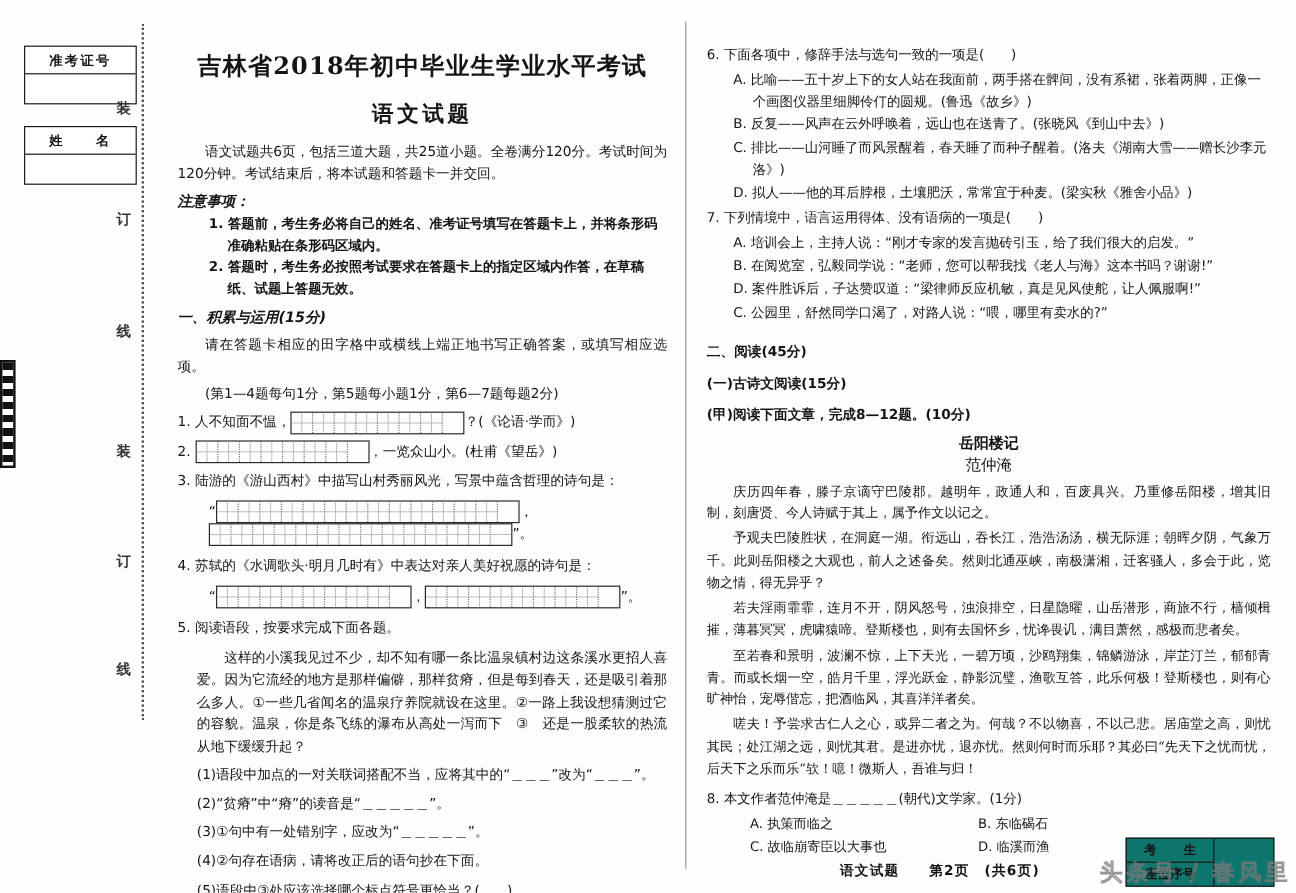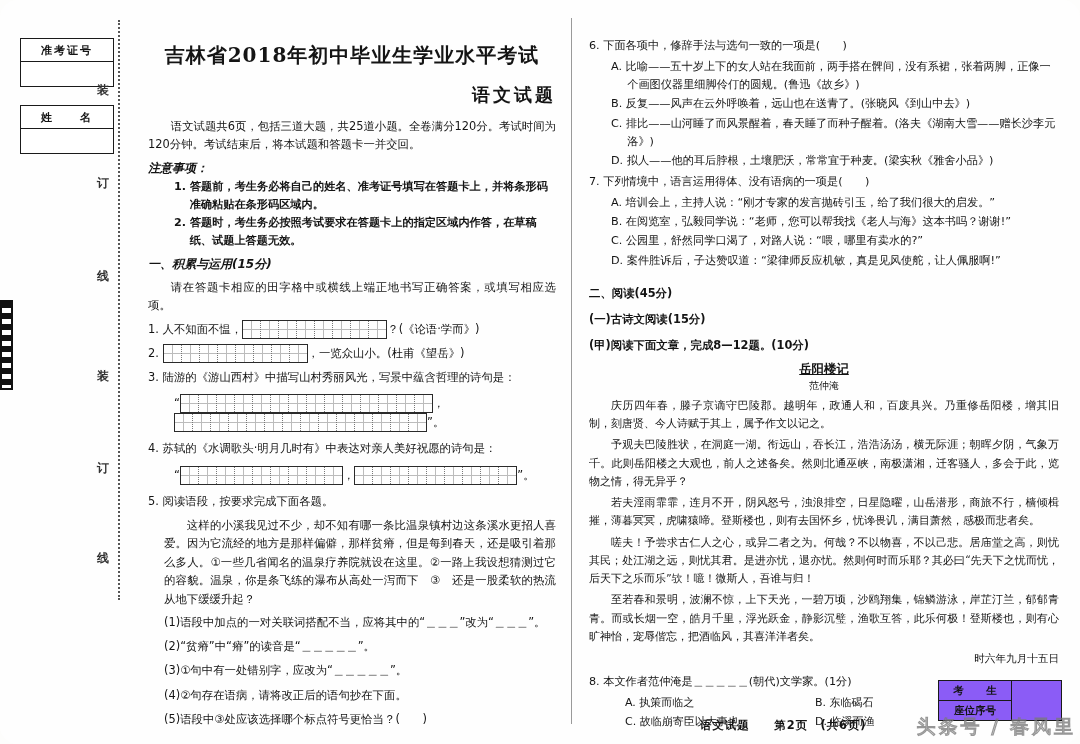--- a/index.html
+++ b/index.html
@@ -52,21 +52,21 @@
   }
   .page-body-left{
     position:absolute;left:148px;top:28px;width:408px;
   }
   .doc-title{
     text-align:center;font-size:20px;font-weight:700;
     letter-spacing:1px;margin:14px 0 0;
     font-family:"DejaVu Serif","Liberation Serif",serif;
   }
   .doc-subtitle{
-    text-align:right;font-size:18px;font-weight:700;
+    text-align:center;font-size:18px;font-weight:700;
     letter-spacing:3px;margin:14px 0 10px;
     font-family:"DejaVu Serif","Liberation Serif",serif;
   }
   .para{font-size:11.4px;line-height:1.62;text-align:justify;margin:4px 0;}
   .indent{text-indent:2em;}
   .sec-head{font-size:12px;font-weight:700;line-height:1.6;margin-top:5px;font-style:italic;}
   .note-item{font-size:11.2px;line-height:1.6;margin-left:26px;text-indent:-1.4em;
              padding-left:1.4em;font-weight:700;}
   .q{font-size:11.4px;line-height:1.68;margin:5px 0;}
   .q-num{display:inline-block;}
@@ -84,31 +84,31 @@
   .footer{
     position:absolute;font-size:11.4px;font-weight:700;letter-spacing:1px;
   }
   .footer-left{left:292px;top:744px;font-style:italic;}
   
   .right-page{position:absolute;left:571px;top:0;width:509px;height:638px;}
   .rbody{position:absolute;left:18px;top:34px;width:470px;}
   .r-q{font-size:11.2px;line-height:1.62;margin:3px 0;text-indent:-1.55em;padding-left:1.55em;}
   .r-opt{font-size:11.2px;line-height:1.62;margin:1px 0 1px 22px;text-indent:-1.45em;padding-left:1.45em;}
   .r-sec{font-size:11.4px;font-weight:700;line-height:1.7;margin-top:7px;}
-  .cls-title{text-align:center;font-size:12.4px;font-weight:700;margin:5px 0 1px;text-decoration:underline;}
-  .cls-author{text-align:center;font-size:10px;margin:0 0 4px;}
+  .cls-title{text-align:center;font-size:12.4px;font-weight:700;margin:5px 0 1px;}
+  .cls-author{text-align:center;font-size:13px;margin:0 0 4px;}
   .cls-para{font-size:11px;line-height:1.66;text-align:justify;text-indent:2em;margin:3px 0;
             font-family:"DejaVu Serif","Liberation Serif",serif;}
   .cls-date{text-align:right;font-size:10.6px;margin-top:6px;
             font-family:"DejaVu Serif","Liberation Serif",serif;}
   .opt2{display:flex;font-size:11px;line-height:1.66;margin-left:36px;}
   .opt2 .c{flex:0 0 190px;}
   .seat-box{
-    position:absolute;right:18px;top:680px;width:122px;
-    border:1.5px solid #1a1a1a;background:#8b5cf6;display:flex;
+    position:absolute;right:18px;top:698px;width:122px;
+    border:1.5px solid #1a1a1a;background:#0f766e;display:flex;
   }
   .seat-box .lblwrap{flex:0 0 72px;border-right:1.5px solid #1a1a1a;}
   .seat-box .l1{font-size:10.5px;text-align:center;letter-spacing:6px;padding:3px 0 2px 6px;
                 border-bottom:1.2px solid #1a1a1a;font-weight:600;}
   .seat-box .l2{font-size:10.5px;text-align:center;padding:3px 0 2px;font-weight:600;}
   .seat-box .blank2{flex:1;}
   .footer-right{left:700px;top:718px;}
   
   .watermark{
     position:absolute;right:4px;bottom:4px;
@@ -155,20 +155,21 @@
       <div class="doc-title">吉林省2018年初中毕业生学业水平考试</div>
       <div class="doc-subtitle">语文试题</div>
 
       <div class="para indent">语文试题共6页，包括三道大题，共25道小题。全卷满分120分。考试时间为120分钟。考试结束后，将本试题和答题卡一并交回。</div>
       <div class="sec-head">注意事项：</div>
       <div class="note-item">1. 答题前，考生务必将自己的姓名、准考证号填写在答题卡上，并将条形码准确粘贴在条形码区域内。</div>
       <div class="note-item">2. 答题时，考生务必按照考试要求在答题卡上的指定区域内作答，在草稿纸、试题上答题无效。</div>
 
       <div class="sec-head">一、积累与运用(15分)</div>
       <div class="para indent">请在答题卡相应的田字格中或横线上端正地书写正确答案，或填写相应选项。</div>
+      <div class="para indent">(第1—4题每句1分，第5题每小题1分，第6—7题每题2分)</div>
 
       <div class="q">
         <span class="q-num">1.</span>
         <span>人不知面不愠，</span><span class="tzg">
             <i></i>
             <i></i>
             <i></i>
             <i></i>
             <i></i>
             <i></i>
@@ -279,36 +280,35 @@
 
       <div class="r-q">6. 下面各项中，修辞手法与选句一致的一项是(　　)</div>
       <div class="r-opt">A. 比喻——五十岁上下的女人站在我面前，两手搭在髀间，没有系裙，张着两脚，正像一个画图仪器里细脚伶仃的圆规。(鲁迅《故乡》)</div>
       <div class="r-opt">B. 反复——风声在云外呼唤着，远山也在送青了。(张晓风《到山中去》)</div>
       <div class="r-opt">C. 排比——山河睡了而风景醒着，春天睡了而种子醒着。(洛夫《湖南大雪——赠长沙李元洛》)</div>
       <div class="r-opt">D. 拟人——他的耳后脖根，土壤肥沃，常常宜于种麦。(梁实秋《雅舍小品》)</div>
 
       <div class="r-q">7. 下列情境中，语言运用得体、没有语病的一项是(　　)</div>
       <div class="r-opt">A. 培训会上，主持人说：“刚才专家的发言抛砖引玉，给了我们很大的启发。”</div>
       <div class="r-opt">B. 在阅览室，弘毅同学说：“老师，您可以帮我找《老人与海》这本书吗？谢谢!”</div>
+      <div class="r-opt">D. 案件胜诉后，子达赞叹道：“梁律师反应机敏，真是见风使舵，让人佩服啊!”</div>
       <div class="r-opt">C. 公园里，舒然同学口渴了，对路人说：“喂，哪里有卖水的?”</div>
-      <div class="r-opt">D. 案件胜诉后，子达赞叹道：“梁律师反应机敏，真是见风使舵，让人佩服啊!”</div>
 
       <div class="r-sec" style="margin-top:14px">二、阅读(45分)</div>
       <div class="r-sec">(一)古诗文阅读(15分)</div>
       <div class="r-sec">(甲)阅读下面文章，完成8—12题。(10分)</div>
 
       <div class="cls-title">岳阳楼记</div>
       <div class="cls-author">范仲淹</div>
 
       <div class="cls-para">庆历四年春，滕子京谪守巴陵郡。越明年，政通人和，百废具兴。乃重修岳阳楼，增其旧制，刻唐贤、今人诗赋于其上，属予作文以记之。</div>
       <div class="cls-para">予观夫巴陵胜状，在洞庭一湖。衔远山，吞长江，浩浩汤汤，横无际涯；朝晖夕阴，气象万千。此则岳阳楼之大观也，前人之述备矣。然则北通巫峡，南极潇湘，迁客骚人，多会于此，览物之情，得无异乎？</div>
       <div class="cls-para">若夫淫雨霏霏，连月不开，阴风怒号，浊浪排空，日星隐曜，山岳潜形，商旅不行，樯倾楫摧，薄暮冥冥，虎啸猿啼。登斯楼也，则有去国怀乡，忧谗畏讥，满目萧然，感极而悲者矣。</div>
+      <div class="cls-para">至若春和景明，波澜不惊，上下天光，一碧万顷，沙鸥翔集，锦鳞游泳，岸芷汀兰，郁郁青青。而或长烟一空，皓月千里，浮光跃金，静影沉璧，渔歌互答，此乐何极！登斯楼也，则有心旷神怡，宠辱偕忘，把酒临风，其喜洋洋者矣。</div>
       <div class="cls-para">嗟夫！予尝求古仁人之心，或异二者之为。何哉？不以物喜，不以己悲。居庙堂之高，则忧其民；处江湖之远，则忧其君。是进亦忧，退亦忧。然则何时而乐耶？其必曰“先天下之忧而忧，后天下之乐而乐”欤！噫！微斯人，吾谁与归！</div>
-      <div class="cls-para">至若春和景明，波澜不惊，上下天光，一碧万顷，沙鸥翔集，锦鳞游泳，岸芷汀兰，郁郁青青。而或长烟一空，皓月千里，浮光跃金，静影沉璧，渔歌互答，此乐何极！登斯楼也，则有心旷神怡，宠辱偕忘，把酒临风，其喜洋洋者矣。</div>
-      <div class="cls-date">时六年九月十五日</div>
 
       <div class="r-q" style="margin-top:7px">8. 本文作者范仲淹是＿＿＿＿＿(朝代)文学家。(1分)</div>
       <div class="opt2">
         <span class="c">A. 执策而临之</span>
         <span>B. 东临碣石</span>
       </div>
       <div class="opt2">
         <span class="c">C. 故临崩寄臣以大事也</span>
         <span>D. 临溪而渔</span>
       </div>

